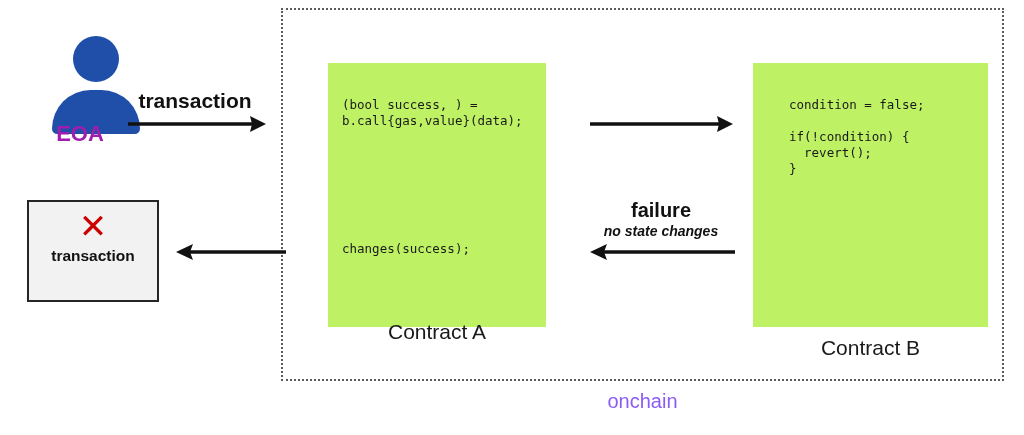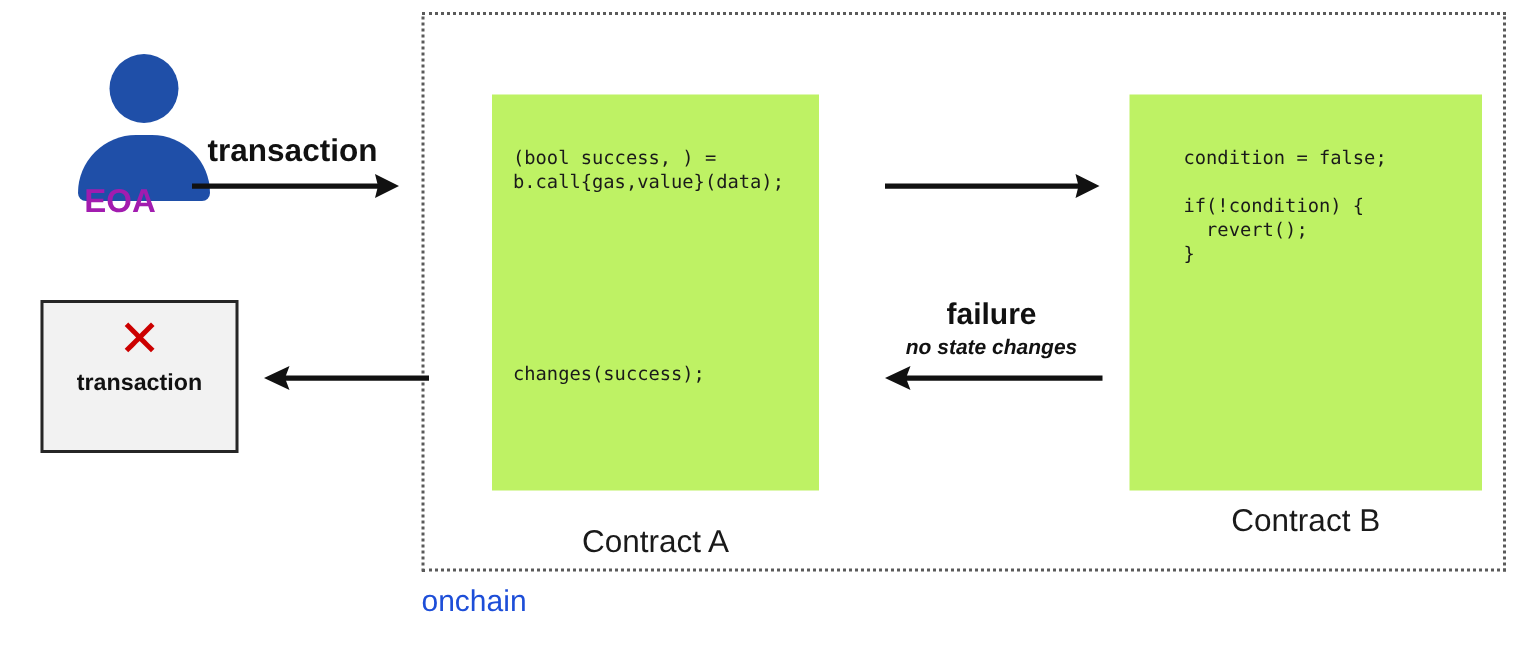--- a/index.html
+++ b/index.html
@@ -22,23 +22,23 @@
     position: absolute;
     left: 281px; top: 8px;
     width: 723px; height: 373px;
     border: 2px dotted #5a5a5a;
     background: transparent;
   }
   .onchain-label {
     position: absolute;
     left: 281px; top: 388px;
     width: 723px;
-    text-align: left;
+    text-align: center;
     font-size: 20px;
-    color: #1d4ed8;
+    color: #8b5cf6;
     line-height: 26px;
   }
 
   
   .contract-panel {
     position: absolute;
     background: #bef264;
   }
   #panel-a { left: 328px; top: 63px; width: 218px; height: 264px; }
   #panel-b { left: 753px; top: 63px; width: 235px; height: 264px; }
@@ -55,21 +55,21 @@
   #code-a-bottom { left: 14px; top: 178px; }
   #code-b-top { left: 36px; top: 34px; }
 
   .contract-label {
     position: absolute;
     font-size: 21px;
     color: #1a1a1a;
     text-align: center;
     line-height: 28px;
   }
-  #label-a { left: 328px; top: 348px; width: 218px; text-align: center; }
+  #label-a { left: 328px; top: 318px; width: 218px; text-align: center; }
   #label-b { left: 753px; top: 334px; width: 235px; }
 
   
   .eoa-wrap { position: absolute; left: 44px; top: 36px; width: 104px; height: 112px; }
   .eoa-head {
     position: absolute;
     left: 29px; top: 0px;
     width: 46px; height: 46px;
     border-radius: 50%;
     background: #1f4fa8;

